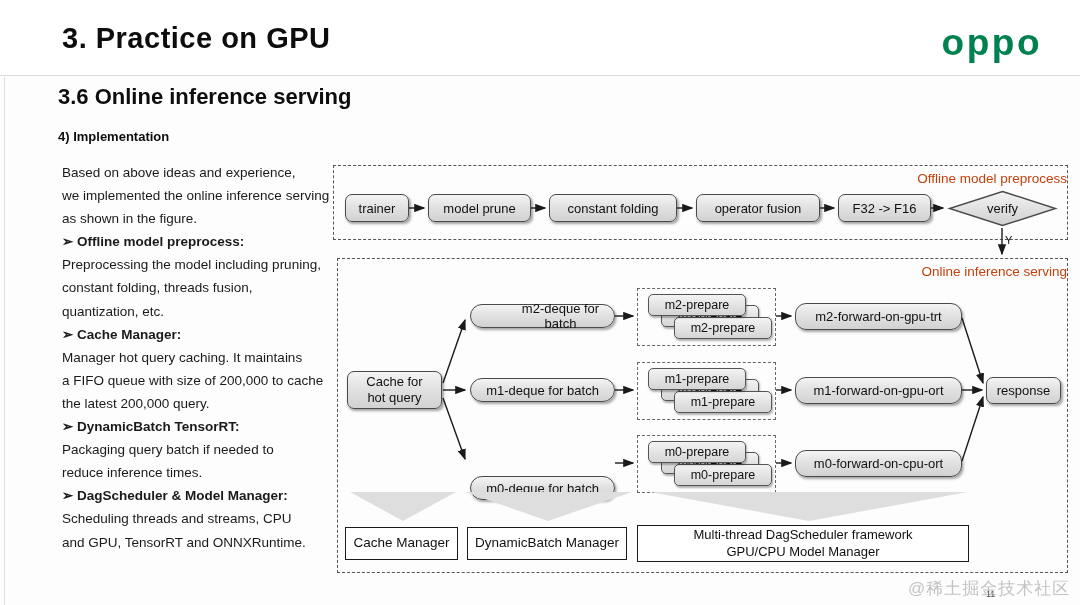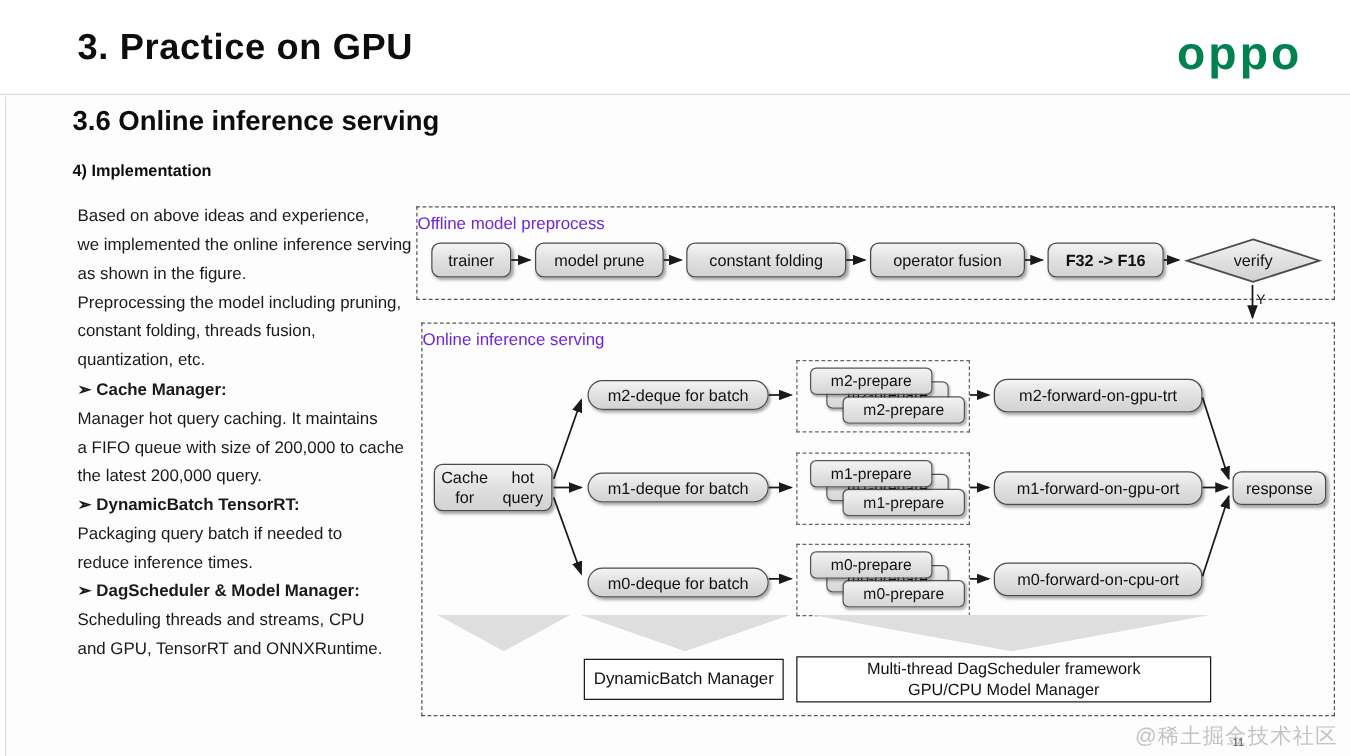--- a/index.html
+++ b/index.html
@@ -18,46 +18,46 @@
   .section-sub { position:absolute; left:58px; top:129px; font-size:13px; font-weight:bold; color:#0d0d0d; }
 
   
   .lefttext { position:absolute; left:62px; top:161px; width:272px; font-size:13.5px; line-height:23.1px; color:#1a1a1a; }
   .lefttext .b { font-weight:bold; }
 
   
   .dash-box { position:absolute; border:1.2px dashed #555; background:transparent; }
   .offline-box { left:333px; top:165px; width:735px; height:75px; }
   .online-box { left:337px; top:258px; width:731px; height:315px; }
-  .box-title { position:absolute; width:100%; text-align:left; font-size:13.5px; color:#6d28d9; }
+  .box-title { position:absolute; width:100%; text-align:right; font-size:13.5px; color:#c2410c; }
   .offline-title { top:5px; }
   .online-title { top:5px; }
 
   
   .node { position:absolute; display:flex; align-items:center; justify-content:center; text-align:center;
     background:linear-gradient(180deg,#f4f4f4 0%,#e2e2e2 45%,#d2d2d2 100%);
     border:1.4px solid #4a4a4a; border-radius:7px; font-size:13px; color:#111;
     box-shadow:1.5px 2px 2.5px rgba(0,0,0,0.35); }
   .pill { border-radius:13px; left:470px; width:145px; height:24px; }
-  .pill.r0 { top:304px; } .pill.r1 { top:378px; } .pill.r2 { top:454px; }
-
-  .cache-node { left:347px; top:371px; width:95px; height:38px; flex-direction:row; line-height:1.2; }
+  .pill.r0 { top:304px;padding-left:36px; } .pill.r1 { top:378px; } .pill.r2 { top:476px; }
+
+  .cache-node { left:347px; top:371px; width:95px; height:38px; flex-direction:column; line-height:1.2; }
 
   .fwd { left:795px; width:167px; height:27px;border-radius:11px; }
   .fwd.r0 { top:303px; } .fwd.r1 { top:377px; } .fwd.r2 { top:450px; }
 
   .response-node { left:986px; top:377px; width:75px; height:27px; }
 
   
   .op { top:194px; height:28px; }
   .op.n0 { left:345px; width:64px; }
   .op.n1 { left:428px; width:103px; }
   .op.n2 { left:549px; width:128px; }
   .op.n3 { left:696px; width:124px; }
-  .op.n4 { left:838px; width:93px;font-weight:bold; }
+  .op.n4 { left:838px; width:93px; }
 
   .diamond { position:absolute; left:947px; top:190px; width:111px; height:37px; }
   .diamond .lbl { position:absolute; top:0; left:0; width:100%; height:100%; display:flex; align-items:center; justify-content:center; font-size:13px; color:#111; }
   .branch-label { position:absolute; left:1005px; top:234px; font-size:11px; color:#111; }
 
   
   .stack { position:absolute; left:637px; width:139px; height:58px; border:1px dashed #666; }
   .stack.r0 { top:288px; } .stack.r1 { top:362px; } .stack.r2 { top:435px; }
   .prep { position:absolute; width:98px; height:22px; display:flex; align-items:center; justify-content:center;
     background:linear-gradient(180deg,#f3f3f3,#d5d5d5); border:1.2px solid #555; border-radius:5px;
@@ -92,20 +92,21 @@
   </div>
   <div class="left-edge"></div>
 
   <div class="section-title">3.6 Online inference serving</div>
   <div class="section-sub">4) Implementation</div>
 
   <div class="lefttext">
     <div>Based on above ideas and experience,</div>
     <div>we implemented the online inference serving</div>
     <div>as shown in the figure.</div>
+    <div class="b">➢ Offline model preprocess:</div>
     <div>Preprocessing the model including pruning,</div>
     <div>constant folding, threads fusion,</div>
     <div>quantization, etc.</div>
     <div class="b">➢ Cache Manager:</div>
     <div>Manager hot query caching. It maintains</div>
     <div>a FIFO queue with size of 200,000 to cache</div>
     <div>the latest 200,000 query.</div>
     <div class="b">➢ DynamicBatch TensorRT:</div>
     <div>Packaging query batch if needed to</div>
     <div>reduce inference times.</div>
@@ -171,20 +172,21 @@
   <div class="node fwd r2">m0-forward-on-cpu-ort</div>
 
   <div class="node response-node">response</div>
 
   <svg class="tri" style="left:0;top:0;" width="1080" height="605">
     <polygon points="350,492 456,492 403,521" fill="#dedede"></polygon>
     <polygon points="465,492 632,492 548,521" fill="#dedede"></polygon>
     <polygon points="650,492 968,492 809,521" fill="#dedede"></polygon>
   </svg>
 
+  <div class="mgr mgr-cache">Cache Manager</div>
   <div class="mgr mgr-batch">DynamicBatch Manager</div>
   <div class="mgr mgr-dag">
     <span>Multi-thread DagScheduler framework</span>
     <span>GPU/CPU Model Manager</span>
   </div>
 
   <svg class="arrows">
     <defs>
       <marker id="ah" markerWidth="8" markerHeight="6" refX="7" refY="3" orient="auto">
         <path d="M0,0 L8,3 L0,6 z" fill="#1a1a1a"></path>

